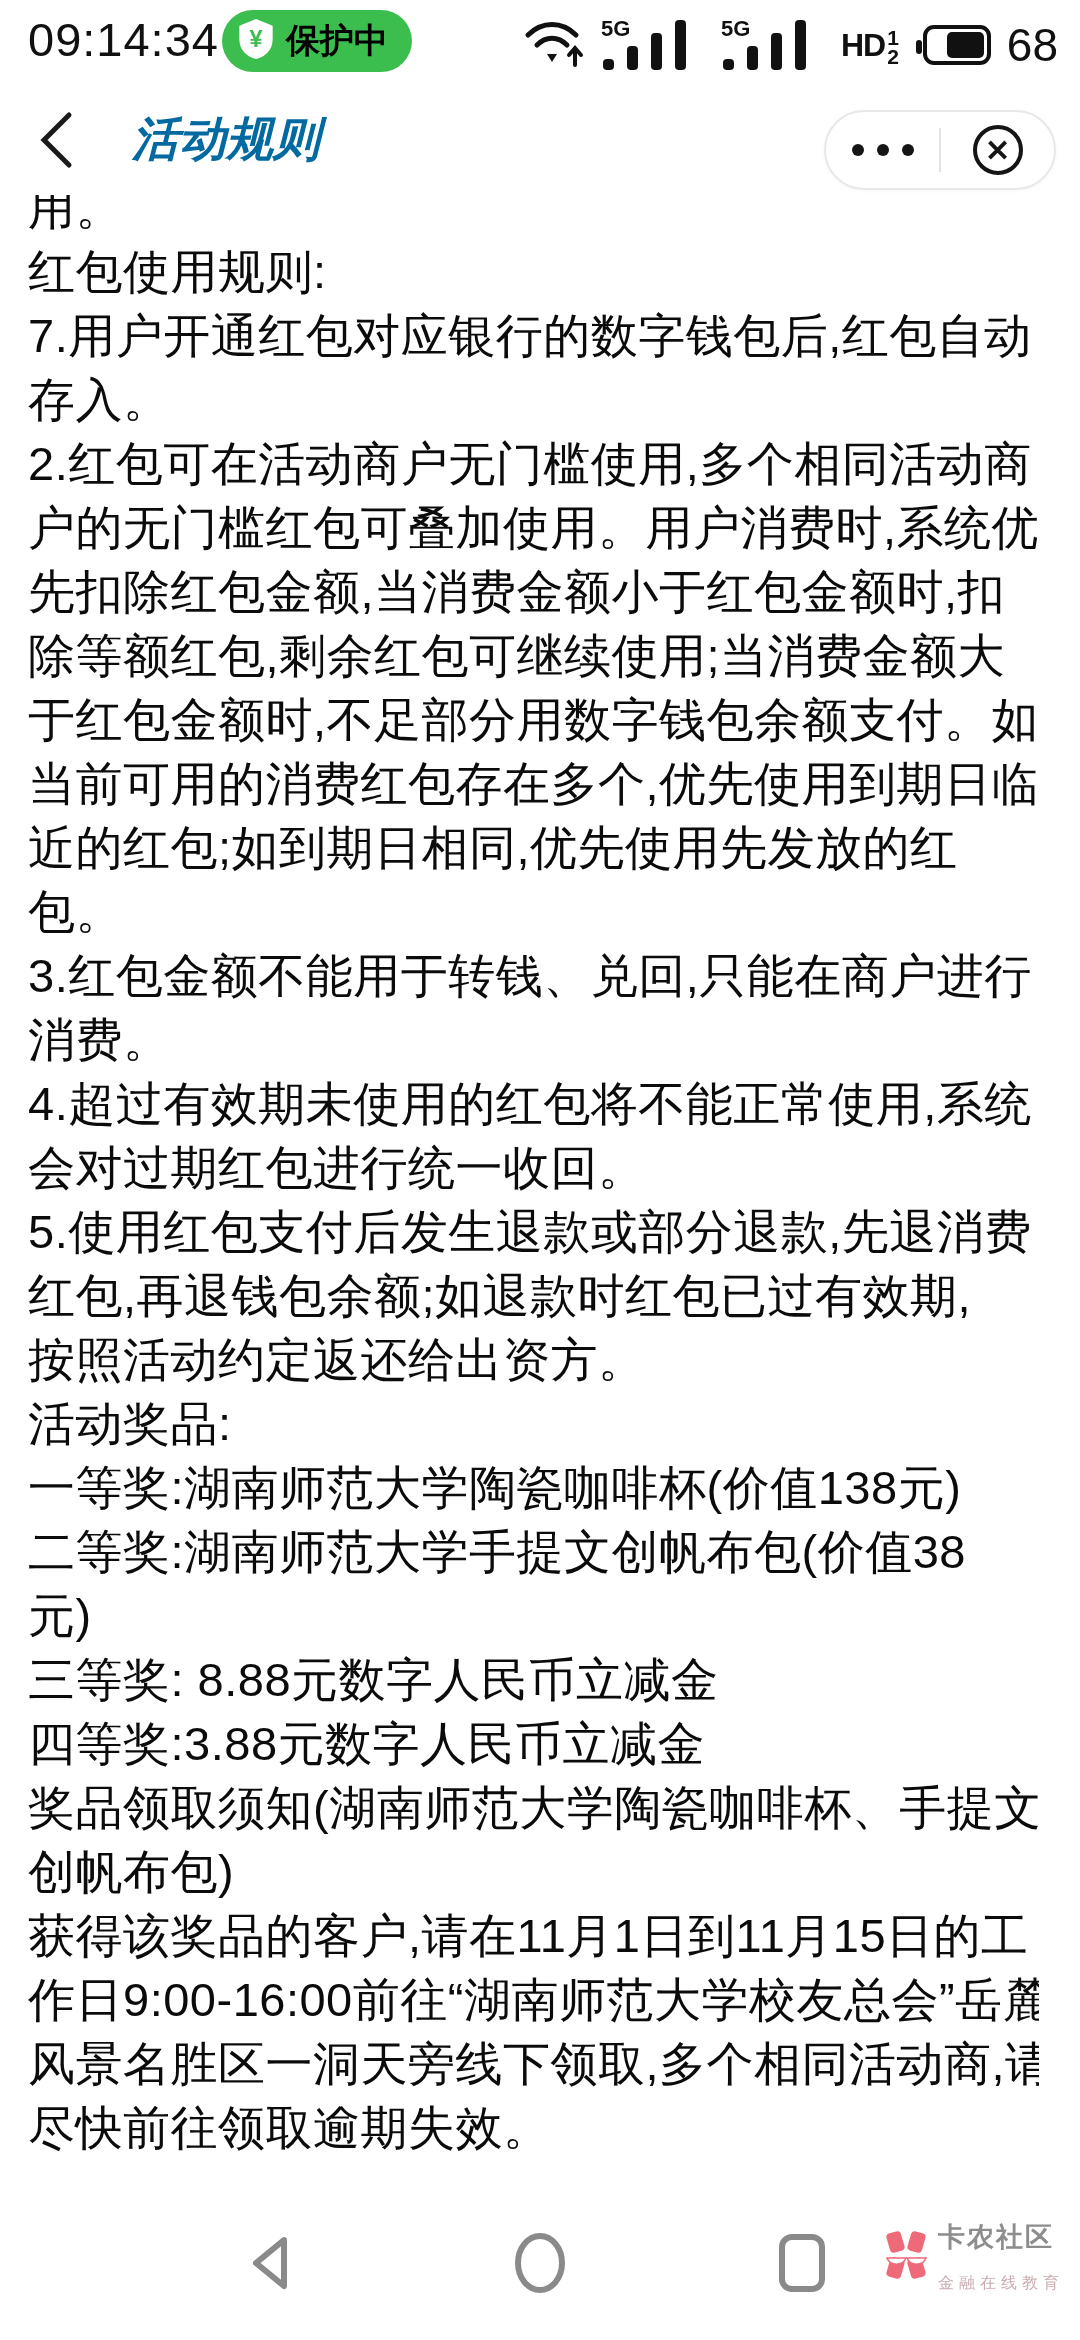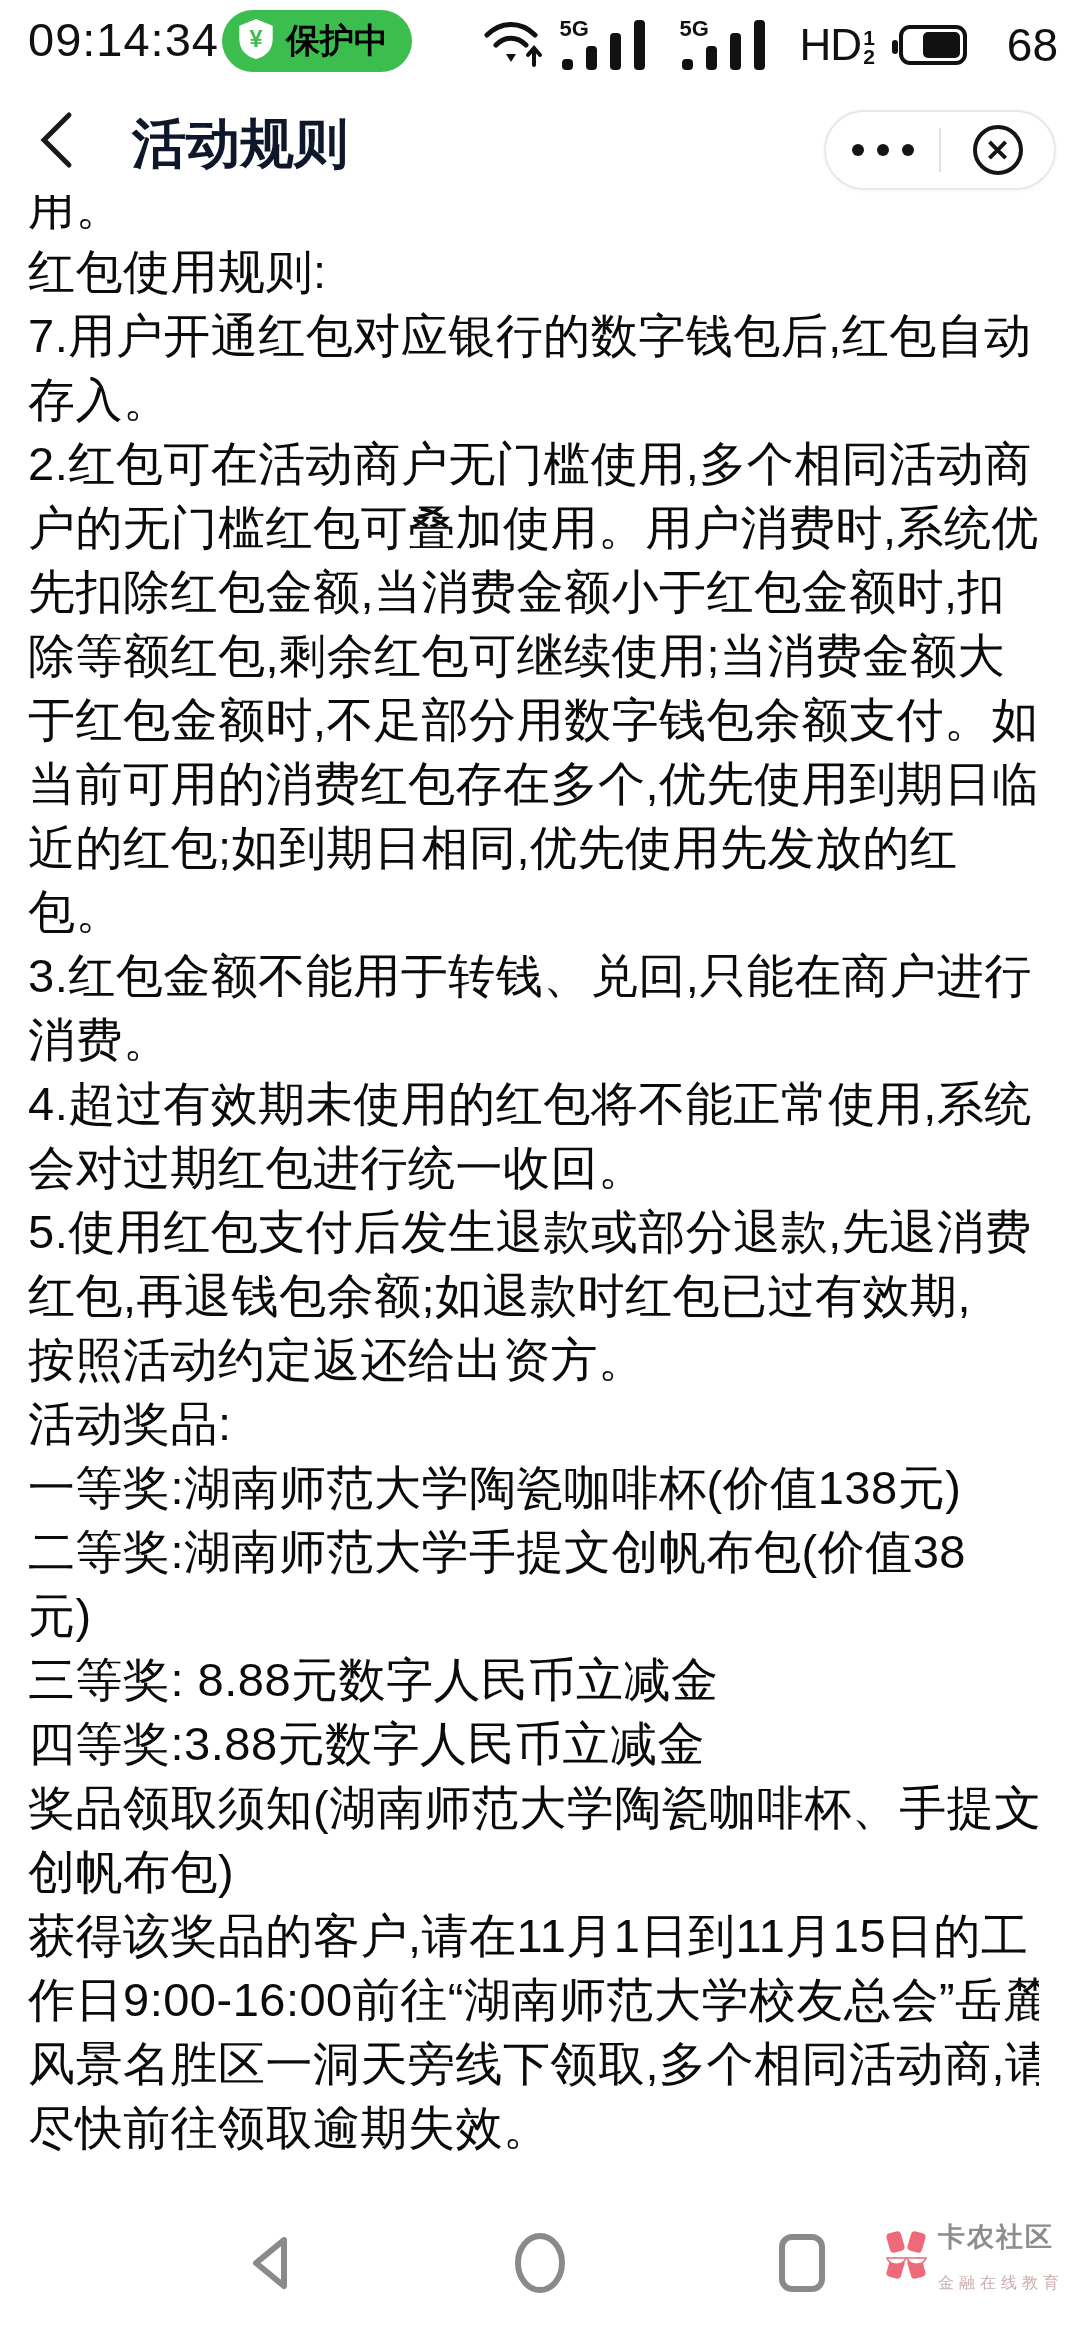--- a/index.html
+++ b/index.html
@@ -15,31 +15,31 @@
   .protect-badge .label { color:#000000; font-size:34px; font-weight:bold; }
   .sb-right { position:absolute; right:22px; top:0; height:90px; display:flex; align-items:center; gap:16px; }
   .sig { position:relative; width:104px; height:58px; }
   .sig .fiveg { position:absolute; left:0; top:0; font-size:22px; font-weight:700; color:#111; }
   .sig i { position:absolute; bottom:4px; width:11px; background:#111; border-radius:4px; }
   .sig i.b1 { left:2px;  height:11px; }
   .sig i.b2 { left:26px; height:24px; }
   .sig i.b3 { left:50px; height:37px; }
   .sig i.b4 { left:74px; height:50px; }
   .hd { display:flex; align-items:center; color:#111; }
-  .hd .hd-txt { font-size:44px; font-weight:400; letter-spacing:-1px; }
+  .hd .hd-txt { font-size:32px; font-weight:700; letter-spacing:-1px; }
   .hd .frac { display:flex; flex-direction:column; line-height:19px; font-size:21px; font-weight:800; margin-left:2px; margin-top:4px; }
   .battery { position:relative; width:68px; height:40px; border:4px solid #111; border-radius:11px; margin-left:8px; }
   .battery .nub { position:absolute; left:-11px; top:11px; width:6px; height:14px; background:#111; border-radius:3px; }
   .battery .fill { position:absolute; right:3px; top:3px; bottom:3px; width:37px; background:#111; border-radius:5px; }
-  .bat-num { font-size:46px; color:#111;margin-left:24px; }
+  .bat-num { font-size:46px; color:#111; }
 
   
   .app-header { position:absolute; top:90px; left:0; width:1080px; height:105px; background:#fff; }
   .back-btn { position:absolute; left:26px; top:22px; width:60px; height:60px; display:flex; align-items:center; justify-content:center; }
-  .page-title { position:absolute; left:132px; top:18px; font-size:54px; font-weight:700; color:#0f172a; }
+  .page-title { position:absolute; left:132px; top:18px; font-size:47px; font-weight:700; color:#0369a1;font-style:italic; }
   .capsule { position:absolute; right:24px; top:20px; width:232px; height:80px; border:2px solid #e8e8e8;
     border-radius:42px; background:#fff; display:flex; align-items:center; box-shadow:0 1px 4px rgba(0,0,0,0.04); }
   .capsule .half { flex:1; display:flex; align-items:center; justify-content:center; height:100%; }
   .capsule .divider { width:2px; height:44px; background:#e2e2e2; }
   .dots { display:flex; gap:13px; }
   .dots i { width:12px; height:12px; border-radius:50%; background:#151515; }
   .close-circle { width:50px; height:50px; border:4px solid #151515; border-radius:50%;
     display:flex; align-items:center; justify-content:center; font-size:30px; font-weight:700; color:#151515; }
 
   

